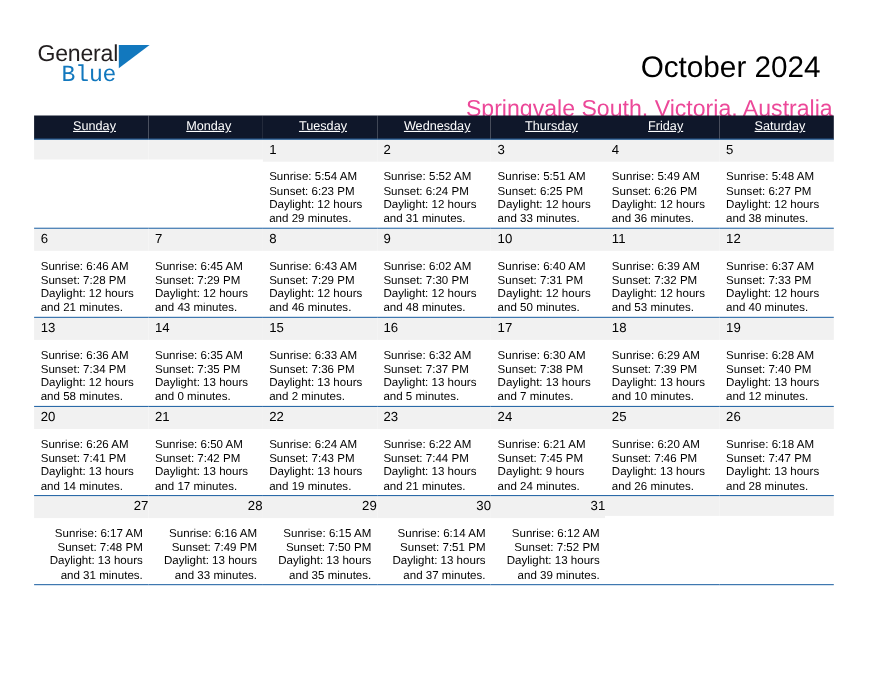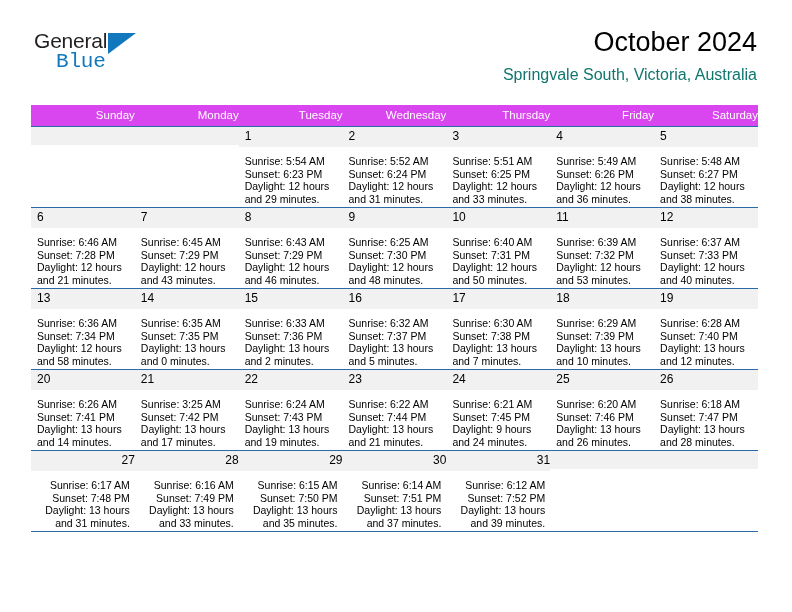--- a/index.html
+++ b/index.html
@@ -17,21 +17,21 @@
   .page {
     position: relative;
     width: 792px;
     height: 612px;
     box-sizing: border-box;
   }
 
   
   .header {
     position: absolute;
-    left: 0; top: 0;
+    left: 0; top: 8px;
     width: 792px;
     height: 76px;
   }
   .brand {
     position: absolute;
     left: 34px;
     top: 30px;
     width: 130px;
     height: 48px;
   }
@@ -69,49 +69,50 @@
     position: absolute;
     right: 35px;
     top: 26px;
     text-align: right;
   }
   .cal-title {
     font-size: 27px;
     line-height: 33px;
     color: #000;
     font-weight: normal;
-    margin: 0;
+    margin: 11px;
     white-space: nowrap;
   }
   .cal-subtitle {
-    font-size: 16px;
+    font-size: 21px;
     line-height: 20px;
-    color: #0f766e;
+    color: #ec4899;
     margin: 6px 0 8px 0;
     white-space: nowrap;
   }
 
   
   .calendar {
     position: absolute;
     left: 31px;
     top: 105px;
     width: 727px;
     border-collapse: collapse;
     table-layout: fixed;
   }
   .calendar th {
-    background: #d946ef;
+    background: #0f172a;
     color: #ffffff;
     font-size: 11.5px;
     font-weight: normal;
-    text-align: right;
+    text-align: center;
     padding: 4px 0 5px 6px;
     height: 12px;
     border: none;
+    text-decoration: underline;
   }
   .calendar td {
     vertical-align: top;
     padding: 0;
     border: none;
     border-top: 1.3px solid #2b6aa8;
     height: 80px;
     width: 103.85px;
   }
   .calendar tr.week:first-child td {
@@ -251,21 +252,21 @@
             <span class="daynum">8</span>
             <div class="info">
               <div>Sunrise: 6:43 AM</div>
               <div>Sunset: 7:29 PM</div>
               <div class="daylight">Daylight: 12 hours and 46 minutes.</div>
             </div>
           </td>
           <td>
             <span class="daynum">9</span>
             <div class="info">
-              <div>Sunrise: 6:25 AM</div>
+              <div>Sunrise: 6:02 AM</div>
               <div>Sunset: 7:30 PM</div>
               <div class="daylight">Daylight: 12 hours and 48 minutes.</div>
             </div>
           </td>
           <td>
             <span class="daynum">10</span>
             <div class="info">
               <div>Sunrise: 6:40 AM</div>
               <div>Sunset: 7:31 PM</div>
               <div class="daylight">Daylight: 12 hours and 50 minutes.</div>
@@ -351,21 +352,21 @@
             <span class="daynum">20</span>
             <div class="info">
               <div>Sunrise: 6:26 AM</div>
               <div>Sunset: 7:41 PM</div>
               <div class="daylight">Daylight: 13 hours and 14 minutes.</div>
             </div>
           </td>
           <td>
             <span class="daynum">21</span>
             <div class="info">
-              <div>Sunrise: 3:25 AM</div>
+              <div>Sunrise: 6:50 AM</div>
               <div>Sunset: 7:42 PM</div>
               <div class="daylight">Daylight: 13 hours and 17 minutes.</div>
             </div>
           </td>
           <td>
             <span class="daynum">22</span>
             <div class="info">
               <div>Sunrise: 6:24 AM</div>
               <div>Sunset: 7:43 PM</div>
               <div class="daylight">Daylight: 13 hours and 19 minutes.</div>

